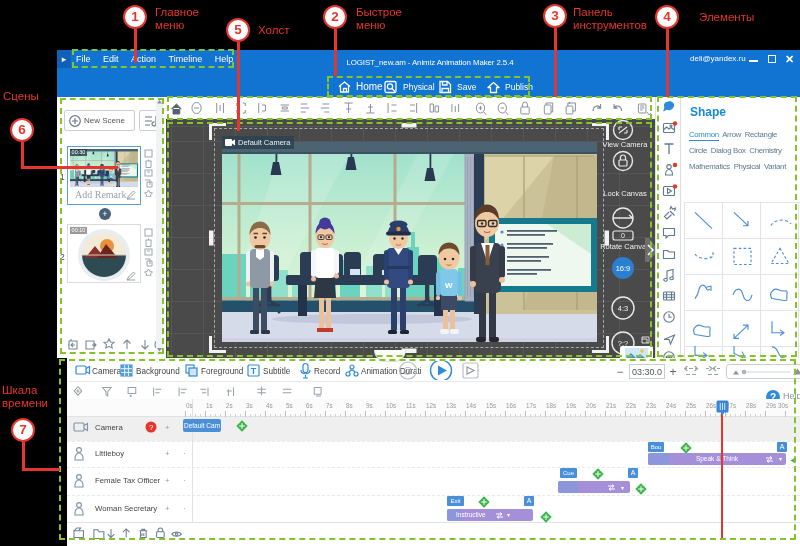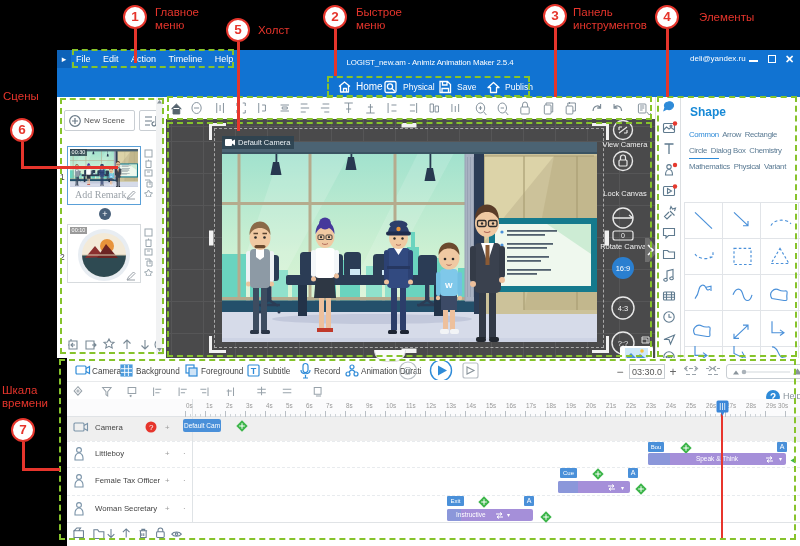--- a/index.html
+++ b/index.html
@@ -613,21 +613,21 @@
         <circle cx="-2.3" cy="0" r=".6" fill="#5f7a8e"></circle>
         <circle cx="0" cy="0" r=".6" fill="#5f7a8e"></circle>
         <circle cx="2.3" cy="0" r=".6" fill="#5f7a8e"></circle>
       </g>
   </svg>
 </div>
 
 <div class="abs" style="left:682px;top:97px;width:138px;height:261px;background:#fff;overflow:hidden">
   <div class="abs" style="left:8px;top:8px;color:#1789d6;font-weight:bold;font-size:12px">Shape</div>
   <div class="abs" style="left:7px;top:30px;width:116px;font-size:7.8px;color:#5a7a93;line-height:16px;white-space:nowrap;letter-spacing:-0.3px">
-    <span style="color:#2f8bd8;border-bottom:1.5px solid #2f8bd8;padding-bottom:19px">Common</span>&nbsp; Arrow&nbsp; Rectangle<br>Circle&nbsp; Dialog Box&nbsp; Chemistry<br>Mathematics&nbsp; Physical&nbsp; Variant
+    <span style="color:#2f8bd8;border-bottom:1.5px solid #2f8bd8;padding-bottom:1px">Common</span>&nbsp; Arrow&nbsp; Rectangle<br>Circle&nbsp; Dialog Box&nbsp; Chemistry<br>Mathematics&nbsp; Physical&nbsp; Variant
   </div>
   <svg class="abs" style="left:2px;top:105px" width="118" height="156" fill="none">
     <g stroke="#e1e4e8" stroke-width="1">
       <path d="M0 .5h118 M0 36.5h118 M0 72.5h118 M0 108.5h118 M0 144.5h118 M.5 0v156 M38.5 0v156 M76.5 0v156 M114.5 0v156"></path>
     </g>
     <g stroke="#4a90d9" stroke-width="1.15" transform="scale(1,0.947)">
       <path d="M11 11 l17 17"></path>
       <path d="M50 11 l14 14 m0-5 v5 h-5"></path>
       <path d="M87 25 a11 8 0 0 1 20-2" stroke-dasharray="3 2.4"></path>
       <path d="M11 55 a11 8 0 0 0 17 3 m1-5 v5 h-5" stroke-dasharray="3 2.4"></path>

